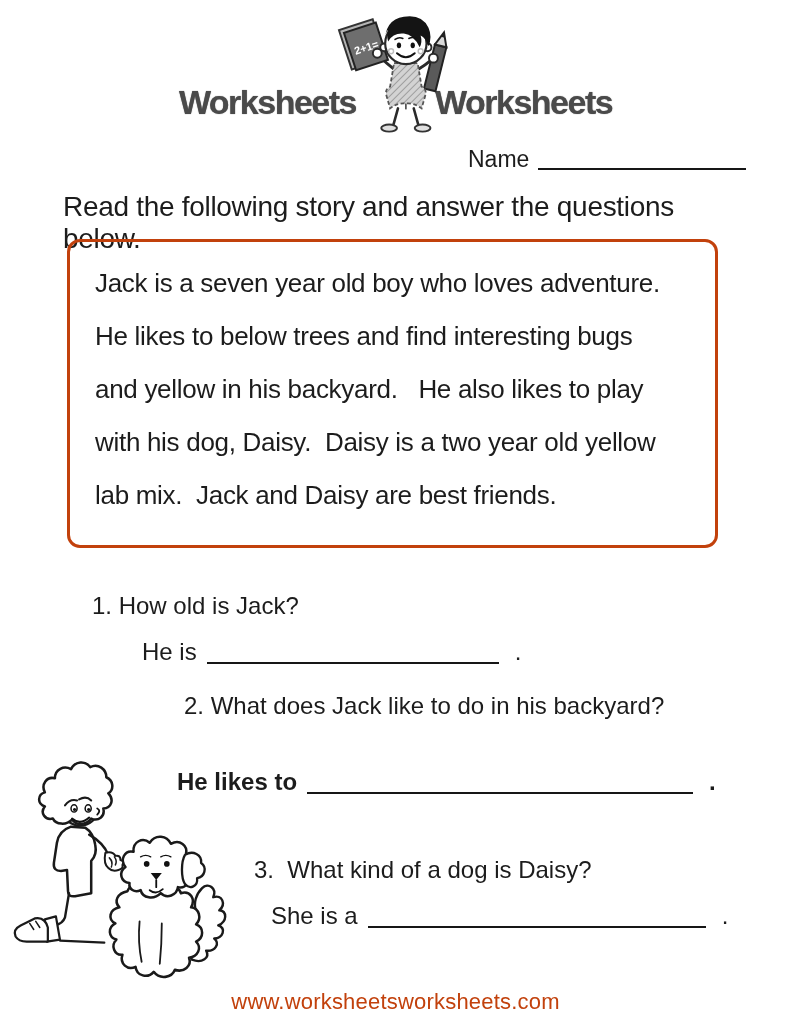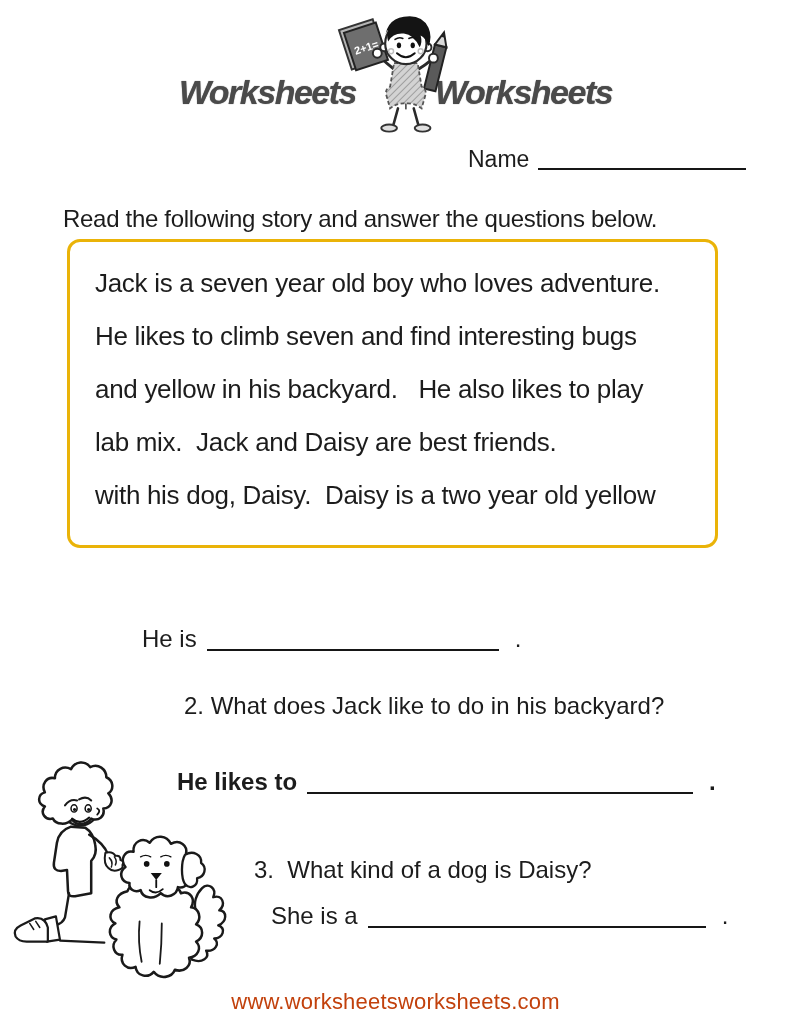--- a/index.html
+++ b/index.html
@@ -7,58 +7,58 @@
     position:relative;width:791px;height:1024px;background:#fff;overflow:hidden;
     font-family:"Liberation Sans", sans-serif;color:#1c1c1c;
   }
   
   .logo-row{
     position:absolute;top:4px;left:0;width:100%;
     display:flex;justify-content:center;align-items:flex-end;
   }
   .logo-word{
     font-size:34px;font-weight:bold;color:#4a4a4a;letter-spacing:-1.5px;
-    margin-bottom:22px;text-shadow:0 0 1px #6a6a6a;font-style:italic;
+    margin-bottom:12px;text-shadow:0 0 1px #6a6a6a;
   }
   .logo-word.left{margin-right:-22px;}
   .logo-word.right{margin-left:-24px;}
   .logo-boy{position:relative;z-index:2;}
   
   .name-row{
     position:absolute;top:146px;left:468px;display:flex;align-items:flex-end;
     font-size:23px;
   }
   .name-blank{
     display:inline-block;width:208px;height:0;border-bottom:2.4px solid #161616;
     margin-left:9px;margin-bottom:3px;
   }
   
   .instruction{
-    position:absolute;top:205px;left:63px;width:680px;
-    font-size:24px;letter-spacing:-0.3px;white-space:pre-wrap;
+    position:absolute;top:191px;left:63px;width:680px;
+    font-size:28px;letter-spacing:-0.3px;white-space:pre-wrap;
   }
   
   .story-box{
     position:absolute;left:67px;top:239px;width:651px;height:309px;
-    box-sizing:border-box;border:3px solid #eab308;border-radius:13px;
+    box-sizing:border-box;border:3px solid #c2410c;border-radius:13px;
     padding:15px 14px 0 25px;
   }
   .story-line{
     font-size:26px;line-height:53px;letter-spacing:-0.3px;white-space:pre-wrap;
   }
   
   .q-label{position:absolute;font-size:24px;white-space:pre-wrap;}
   .answer-row{position:absolute;display:flex;align-items:flex-end;font-size:24px;height:33px;}
   .answer-blank{
     display:inline-block;height:0;border-bottom:2.4px solid #161616;
     margin-left:10px;margin-bottom:2px;
   }
   .answer-period{margin-left:16px;}
   .q1-label{left:92px;top:592px;}
-  .q1-answer{left:142px;top:620px;justify-content:space-between;}
+  .q1-answer{left:142px;top:633px;justify-content:space-between;}
   .q1-answer .answer-blank{width:292px;}
   .q2-label{left:184px;top:692px;}
   .q2-answer{left:177px;top:763px;font-weight:bold;}
   .q2-answer .answer-blank{width:386px;}
   .q3-label{left:254px;top:856px;}
   .q3-answer{left:271px;top:897px;text-align:right;}
   .q3-answer .answer-blank{width:338px;}
   
   .corner-art{position:absolute;left:8px;top:750px;}
   
@@ -125,26 +125,27 @@
 
   <div class="name-row">
     <span>Name</span>
     <span class="name-blank"></span>
   </div>
 
   <div class="instruction">Read the following story and answer the questions below.</div>
 
   <div class="story-box">
     <div class="story-line">Jack is a seven year old boy who loves adventure.</div>
-    <div class="story-line">He likes to climb seven and find interesting bugs</div>
+    <div class="story-line">He likes to below trees and find interesting bugs</div>
     <div class="story-line">and yellow in his backyard.   He also likes to play</div>
+    <div class="story-line">with his dog, Daisy.  Daisy is a two year old yellow</div>
     <div class="story-line">lab mix.  Jack and Daisy are best friends.</div>
-    <div class="story-line">with his dog, Daisy.  Daisy is a two year old yellow</div>
-  </div>
-
+  </div>
+
+  <div class="q-label q1-label">1. How old is Jack?</div>
   <div class="answer-row q1-answer">
     <span>He is</span>
     <span class="answer-blank"></span>
     <span class="answer-period">.</span>
   </div>
 
   <div class="q-label q2-label">2. What does Jack like to do in his backyard?</div>
   <div class="answer-row q2-answer">
     <span>He likes to</span>
     <span class="answer-blank"></span>

